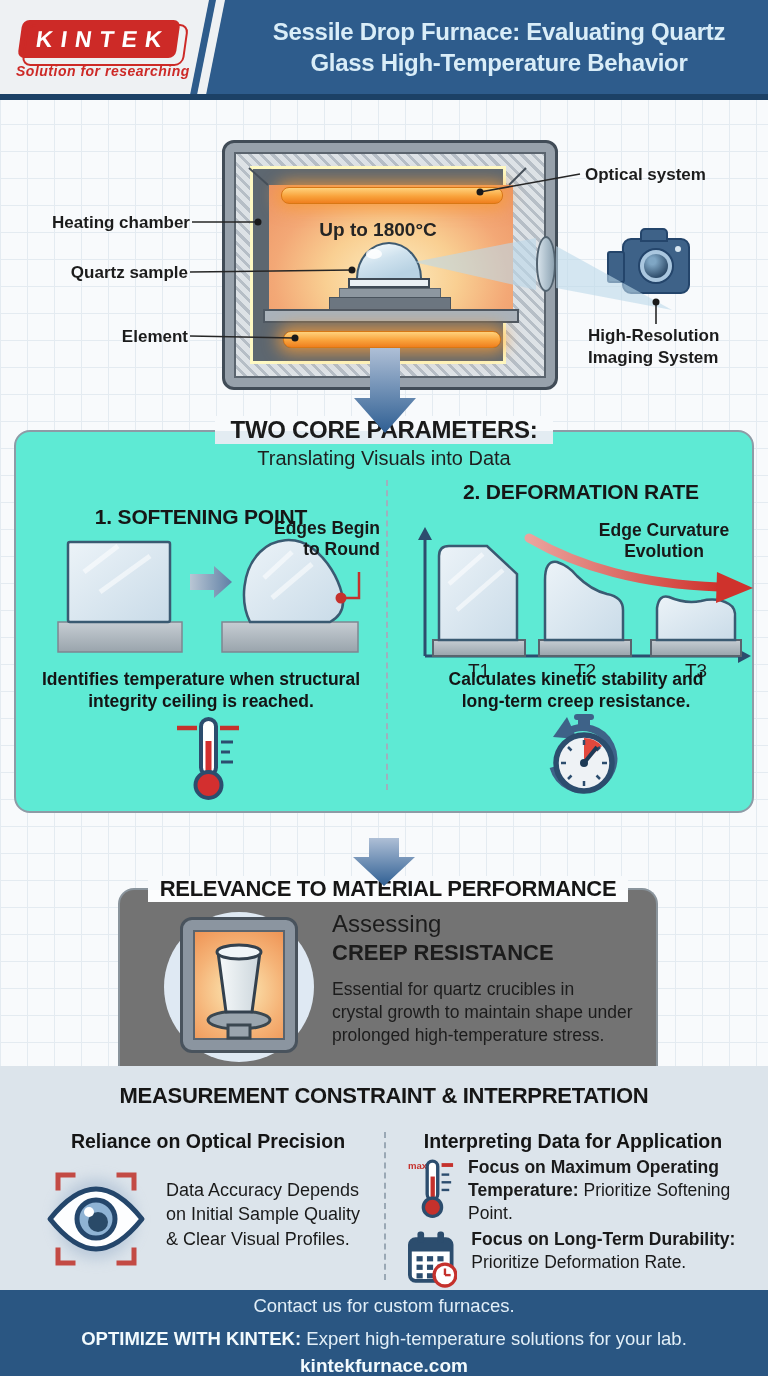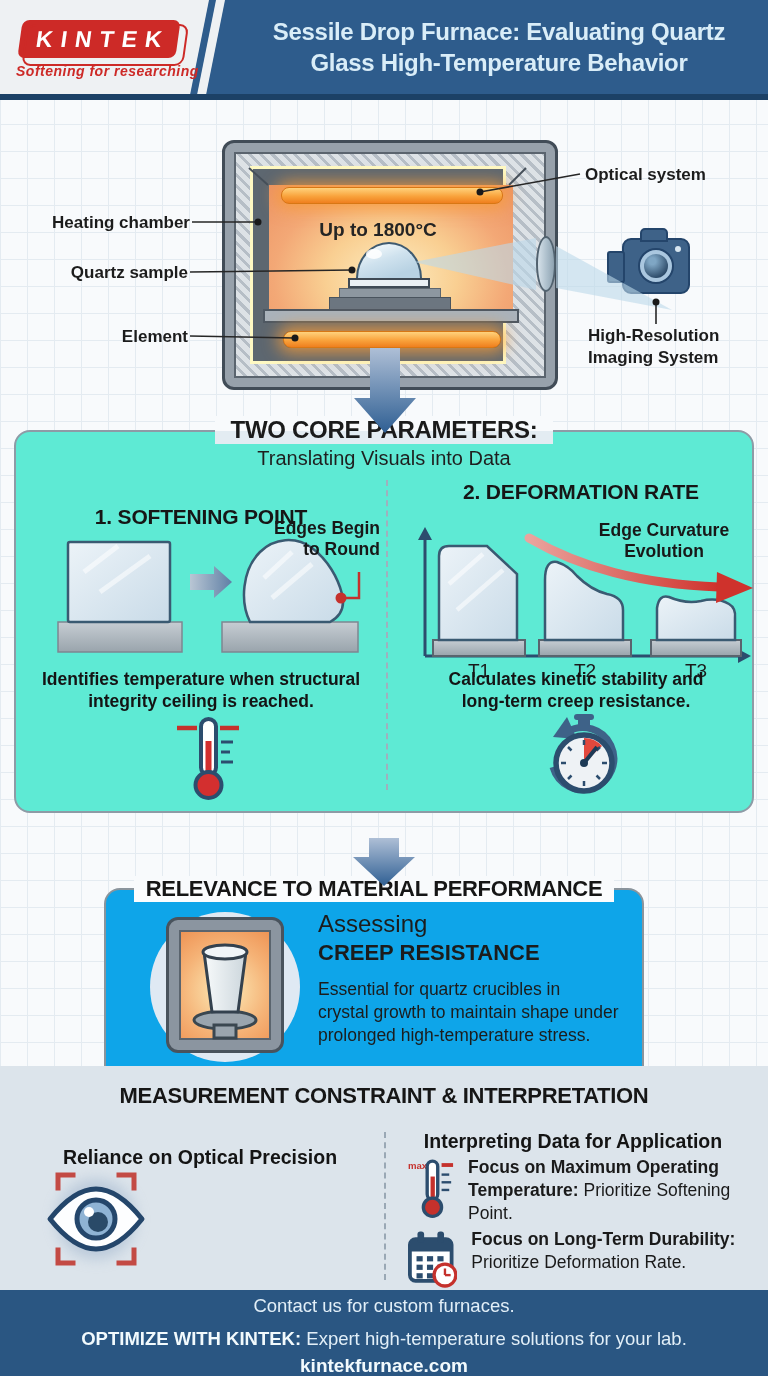--- a/index.html
+++ b/index.html
@@ -60,36 +60,36 @@
   #def-annotation{position:absolute;left:556px;top:88px;width:184px;text-align:center;font-size:17.5px;font-weight:bold;color:#181818;line-height:1.22;}
   .t-label{position:absolute;top:228px;width:60px;text-align:center;font-size:19px;font-weight:500;color:#1b1b1b;}
   #t1{left:433px;} #t2{left:539px;} #t3{left:650px;}
   .param-desc{position:absolute;top:236px;text-align:center;font-size:17.5px;font-weight:bold;color:#141414;line-height:1.28;}
   #soft-desc{left:5px;width:360px;}
   #def-desc{left:385px;width:350px;}
   #thermo-icon{position:absolute;left:159px;top:283px;}
   #stopwatch-icon{position:absolute;left:523px;top:279px;}
 
   
-  #rel-panel{position:absolute;left:104px;top:888px;width:540px;height:180px;background:#0ea5e9;border:2px solid #8a949c;border-bottom:none;border-radius:16px 16px 0 0;box-sizing:border-box;}
+  #rel-panel{position:absolute;left:118px;top:888px;width:540px;height:180px;background:#737373;border:2px solid #8a949c;border-bottom:none;border-radius:16px 16px 0 0;box-sizing:border-box;}
   #rel-title{position:absolute;left:-40px;right:-40px;top:-14px;text-align:center;}
   #rel-title span{display:inline-block;padding:0 12px;background:linear-gradient(#f8fafc 52%,#fcfdfe 52%);font-size:22px;font-weight:bold;letter-spacing:-0.3px;color:#161616;}
   #rel-iconbg{position:absolute;left:44px;top:22px;width:150px;height:150px;border-radius:50%;background:#dfe9f3;}
   #crucible-icon{position:absolute;left:60px;top:27px;width:118px;height:136px;background:#8b95a0;border:3px solid #49535d;border-radius:12px;box-sizing:border-box;}
   #crucible-glow{position:absolute;left:10px;top:10px;right:10px;bottom:10px;background:radial-gradient(circle at 50% 55%,#fbe3ae 10%,#f5b377 60%,#ef9455 100%);border:2px solid #5a646e;box-sizing:border-box;}
   #rel-text{position:absolute;left:212px;top:20px;width:315px;color:#1c1c1c;}
   #rel-prefix{font-size:24px;font-weight:500;}
   #rel-main{font-size:22px;font-weight:bold;margin-top:2px;}
   #rel-desc{font-size:17.5px;line-height:1.3;margin-top:12px;}
 
   
   #measure-band{position:absolute;left:0;top:1066px;width:768px;height:224px;background:#dce4eb;}
   #measure-title{position:absolute;left:0;right:0;top:17px;text-align:center;font-size:22px;font-weight:bold;letter-spacing:-0.3px;color:#161616;}
   .measure-heading{position:absolute;top:64px;text-align:center;font-size:19.5px;font-weight:bold;color:#141414;}
-  #opt-heading{left:20px;width:360px;margin-top:16px;}
+  #opt-heading{left:28px;width:360px;}
   #int-heading{left:400px;width:346px;}
   #measure-divider{position:absolute;left:384px;top:66px;height:148px;border-left:2px dashed #9aa8b5;}
   #eye-icon{position:absolute;left:40px;top:98px;}
   #opt-desc{position:absolute;left:166px;top:112px;width:235px;font-size:18px;font-weight:500;line-height:1.35;color:#1a1a1a;}
   .int-item{position:absolute;left:408px;display:flex;gap:14px;}
   #int-item1{top:90px;width:340px;}
   #int-item2{top:162px;width:340px;}
   .int-text{font-size:17.5px;line-height:1.3;color:#1a1a1a;width:292px;}
   .int-text b{font-weight:bold;}
 
@@ -104,21 +104,21 @@
 </style>
 </head>
 <body>
 
 <div id="header">
   <div id="header-blue"></div>
   <div id="header-stripe"></div>
   <div id="logo-box">
     <span id="logo-text">KINTEK</span>
   </div>
-  <div id="logo-tagline">Softening for researching</div>
+  <div id="logo-tagline">Solution for researching</div>
   <div id="header-title" class="pre">Sessile Drop Furnace: Evaluating Quartz
 Glass High-Temperature Behavior</div>
   <div id="header-underline"></div>
 </div>
 
 <div id="grid-bg"></div>
 
 <div id="furnace-area">
   <div id="furnace-outer">
     <div id="furnace-insulation"></div>
@@ -292,20 +292,23 @@
       <path d="M18,24 v-13 h15"></path>
         <path d="M79,11 h15 v13"></path>
         <path d="M94,86 v13 h-15"></path>
         <path d="M33,99 h-15 v-13"></path>
     </g>
     <path d="M10,55 Q34,25 56,25 Q78,25 102,55 Q78,85 56,85 Q34,85 10,55 Z" fill="#fdfeff" stroke="#24466b" stroke-width="5" stroke-linejoin="round"></path>
     <circle cx="56" cy="55" r="19" fill="#8fb3d4" stroke="#24466b" stroke-width="5"></circle>
     <circle cx="58" cy="58" r="10" fill="#2a4a68"></circle>
     <circle cx="49" cy="48" r="5" fill="#ffffff"></circle>
   </svg>
+  <div id="opt-desc" class="pre">Data Accuracy Depends
+on Initial Sample Quality
+&amp; Clear Visual Profiles.</div>
 
   <div id="int-item1" class="int-item">
     <svg width="48" height="66" viewBox="0 0 48 66">
       <text x="0" y="12" font-size="10" font-weight="bold" fill="#c5312c">max</text>
       <rect x="20" y="4" width="11" height="40" rx="5.5" fill="#ffffff" stroke="#2c4d6e" stroke-width="3.5"></rect>
       <rect x="23.5" y="20" width="4.5" height="22" fill="#c5312c"></rect>
       <circle cx="25.5" cy="52" r="9.5" fill="#c5312c" stroke="#2c4d6e" stroke-width="3.5"></circle>
       <line x1="35" y1="8" x2="47" y2="8" stroke="#c5312c" stroke-width="4"></line>
       <line x1="35" y1="18" x2="43" y2="18" stroke="#2c4d6e" stroke-width="2.5"></line>
       <line x1="35" y1="26" x2="45" y2="26" stroke="#2c4d6e" stroke-width="2.5"></line>

